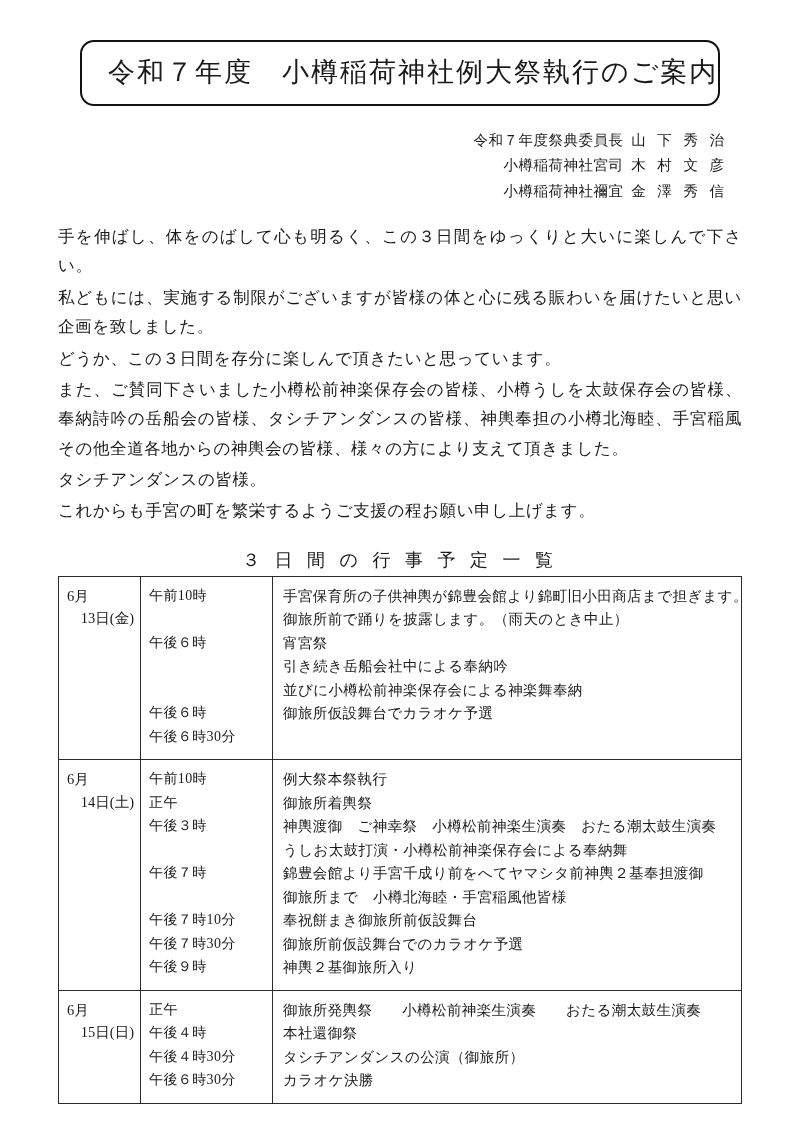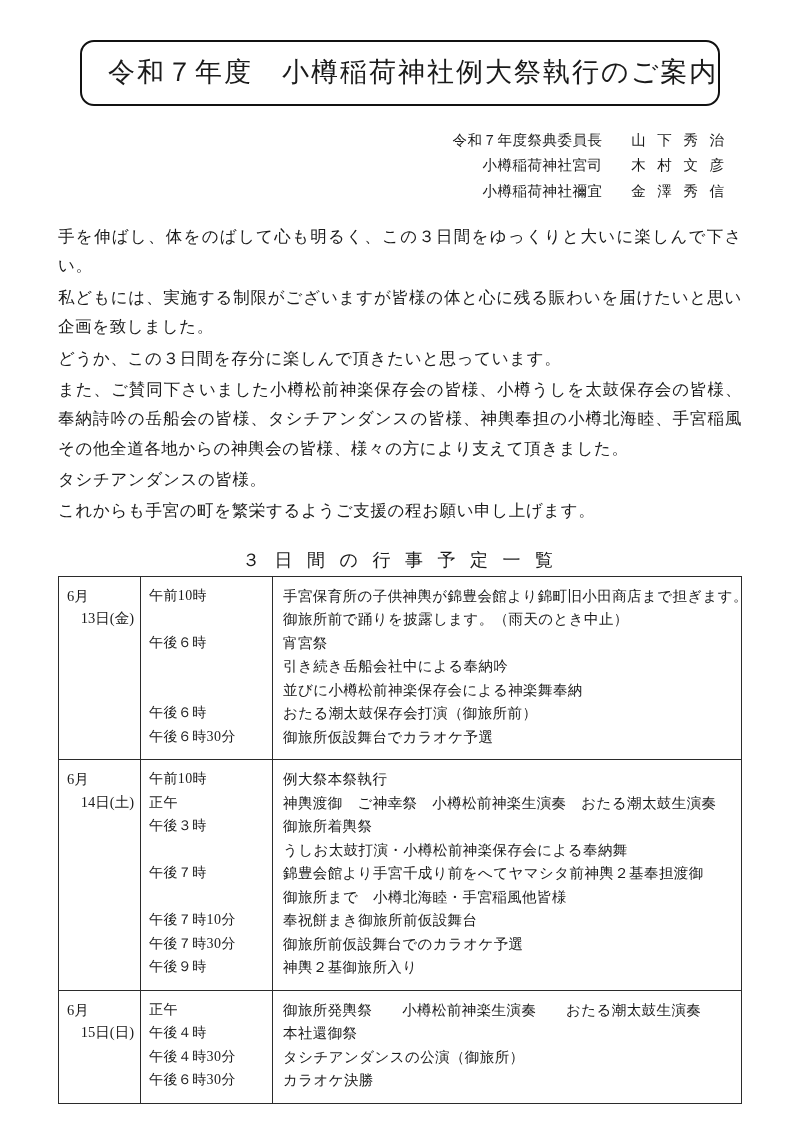--- a/index.html
+++ b/index.html
@@ -50,21 +50,21 @@
     text-align: right;
     font-size: 14.5px;
     line-height: 1.75;
     letter-spacing: 1px;
   }
   .sig-line .role {
     letter-spacing: 0.5px;
   }
   .sig-line .name {
     letter-spacing: 4px;
-    margin-left: 24px;
+    margin-left: 3px;
   }
 
   
   .body-text {
     margin: 18px 58px 0 58px;
     font-size: 16.5px;
     line-height: 1.78;
     letter-spacing: 0.6px;
     text-align: justify;
   }
@@ -198,21 +198,20 @@
           <div class="line blank">&nbsp;</div>
           <div class="line">午後６時</div>
           <div class="line">午後６時30分</div>
         </div>
         <div class="col-events">
           <div class="ev-line">手宮保育所の子供神輿が錦豊会館より錦町旧小田商店まで担ぎます。</div>
           <div class="ev-line">御旅所前で踊りを披露します。（雨天のとき中止）</div>
           <div class="ev-line">宵宮祭</div>
           <div class="ev-line">引き続き岳船会社中による奉納吟</div>
           <div class="ev-line">並びに小樽松前神楽保存会による神楽舞奉納</div>
-          <div class="ev-line">おたる潮太鼓保存会打演（御旅所前）</div>
           <div class="ev-line">御旅所仮設舞台でカラオケ予選</div>
         </div>
       </div>
     </div>
 
     <div class="day-block">
       <div class="day-row">
         <div class="col-date">
           <div class="d1">6月</div>
           <div class="d2">14日(土)</div>
@@ -223,22 +222,22 @@
           <div class="line">午後３時</div>
           <div class="line blank">&nbsp;</div>
           <div class="line">午後７時</div>
           <div class="line blank">&nbsp;</div>
           <div class="line">午後７時10分</div>
           <div class="line">午後７時30分</div>
           <div class="line">午後９時</div>
         </div>
         <div class="col-events">
           <div class="ev-line">例大祭本祭執行</div>
+          <div class="ev-line">御旅所着輿祭</div>
           <div class="ev-line">神輿渡御　ご神幸祭　小樽松前神楽生演奏　おたる潮太鼓生演奏</div>
-          <div class="ev-line">御旅所着輿祭</div>
           <div class="ev-line">うしお太鼓打演・小樽松前神楽保存会による奉納舞</div>
           <div class="ev-line">錦豊会館より手宮千成り前をへてヤマシタ前神輿２基奉担渡御</div>
           <div class="ev-line">御旅所まで　小樽北海睦・手宮稲風他皆様</div>
           <div class="ev-line">奉祝餅まき御旅所前仮設舞台</div>
           <div class="ev-line">御旅所前仮設舞台でのカラオケ予選</div>
           <div class="ev-line">神輿２基御旅所入り</div>
         </div>
       </div>
     </div>
 

